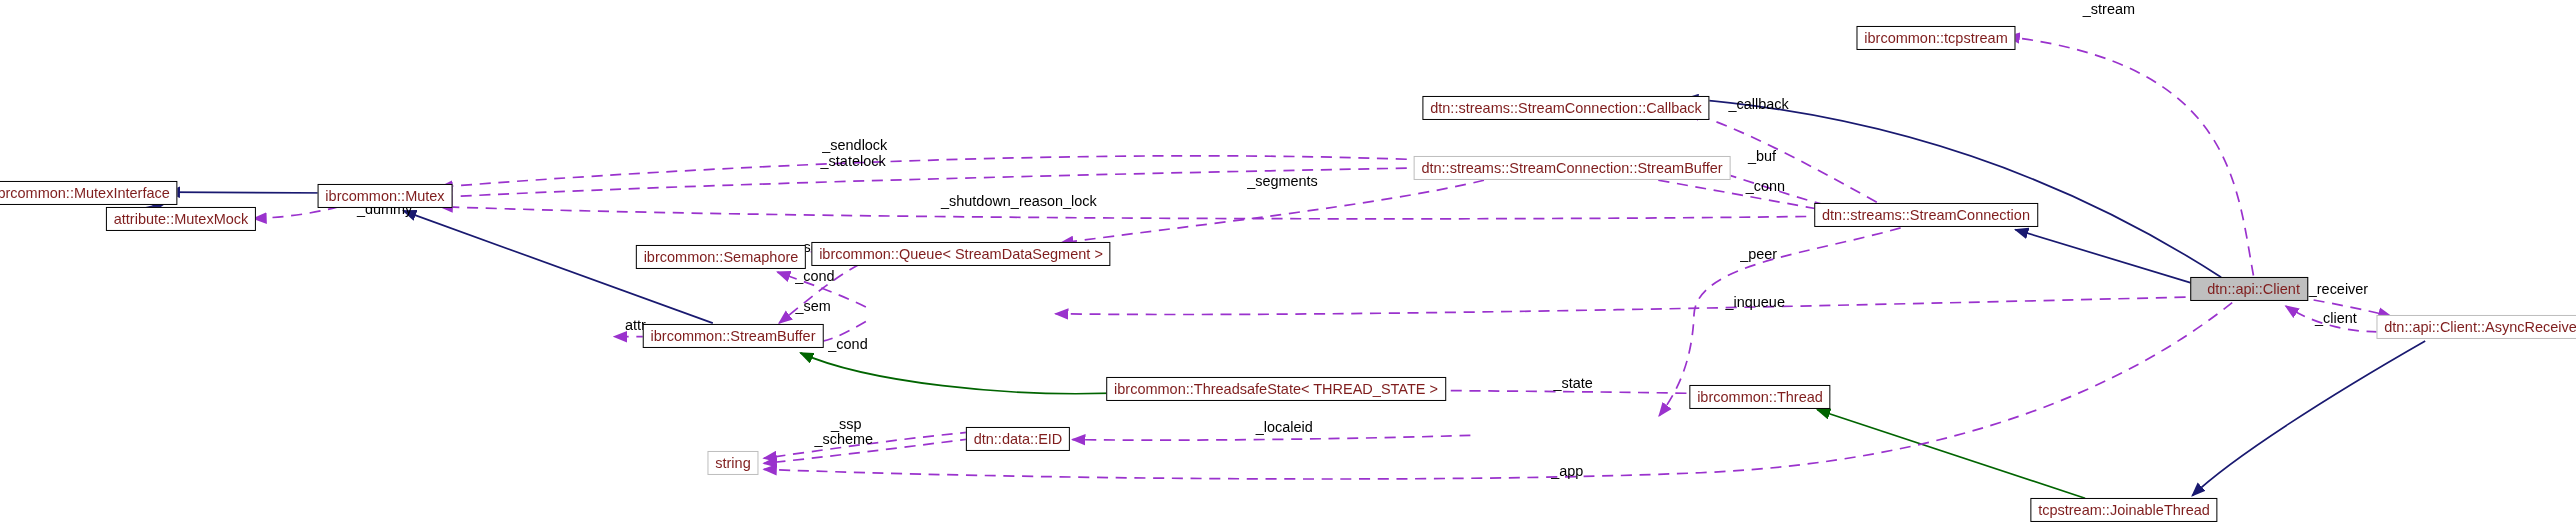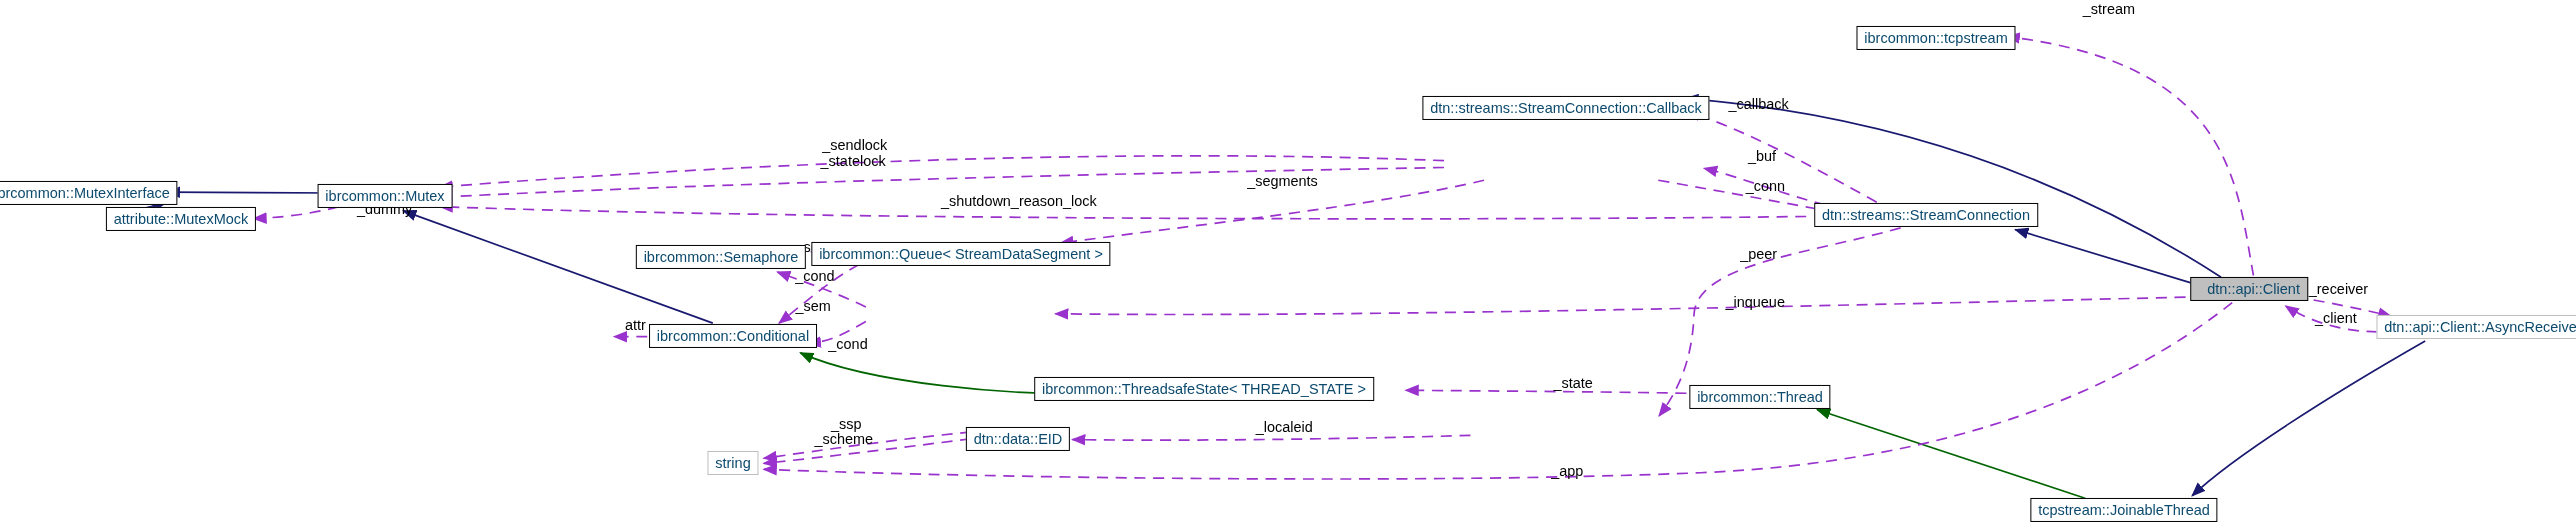--- a/index.html
+++ b/index.html
@@ -5,21 +5,21 @@
   html,body{margin:0;padding:0;background:#ffffff;}
   #graph{position:relative;width:2576px;height:528px;background:#ffffff;overflow:hidden;
          font-family:"Liberation Sans", sans-serif;}
   #edge-layer{position:absolute;left:0;top:0;width:2576px;height:528px;}
   .edge{fill:none;stroke-width:2px;}
   .e-inh{stroke:#191970;}
   .e-prot{stroke:#006400;}
   .e-use{stroke:#9a32cd;stroke-dasharray:13 9;}
   .elabel{font-size:17px;fill:#000000;text-anchor:middle;}
   .node{position:absolute;transform:translate(-50%,-50%);white-space:nowrap;
-        background:#ffffff;border:1.7px solid #000000;color:#0c4a6e;
+        background:#ffffff;border:1.7px solid #000000;color:#7f1d1d;
         font-size:14.5px;line-height:18.7px;padding:1.7px 6.8px;text-align:center;cursor:pointer;}
   .node.grey{border-color:#bdbdbd;}
   .node.current{background:#bfbfbf;border-width:1.7px;padding-left:16px;}
 </style>
 </head>
 <body>
 
 <div id="graph">
 
   <svg id="edge-layer" viewBox="0 0 3029 621">
@@ -92,26 +92,27 @@
     <text class="elabel" x="2480" y="16">_stream</text>
     <text class="elabel" x="2750" y="346">_receiver</text>
     <text class="elabel" x="2747" y="380">_client</text>
   </svg>
 
   <div class="node" style="left:82px;  top:193px">ibrcommon::MutexInterface</div>
   <div class="node" style="left:181px; top:219px">attribute::MutexMock</div>
   <div class="node" style="left:385px; top:196px">ibrcommon::Mutex</div>
   <div class="node" style="left:721px; top:257px">ibrcommon::Semaphore</div>
   <div class="node" style="left:961px;top:254px">ibrcommon::Queue&lt; StreamDataSegment &gt;</div>
-  <div class="node" style="left:733px; top:336px">ibrcommon::Conditional</div>
-  <div class="node" style="left:1204px;top:389px">ibrcommon::ThreadsafeState&lt; THREAD_STATE &gt;</div>
+  <div class="node" style="left:733px; top:336px">ibrcommon::StreamBuffer</div>
+  <div class="node" style="left:1276px;top:389px">ibrcommon::ThreadsafeState&lt; THREAD_STATE &gt;</div>
   <div class="node grey" style="left:733px; top:463px">string</div>
   <div class="node" style="left:1018px;top:439px">dtn::data::EID</div>
   <div class="node" style="left:1760px;top:397px">ibrcommon::Thread</div>
   <div class="node" style="left:1566px;top:108px">dtn::streams::StreamConnection::Callback</div>
+  <div class="node grey" style="left:1572px;top:168px">dtn::streams::StreamConnection::StreamBuffer</div>
   <div class="node" style="left:1926px;top:215px">dtn::streams::StreamConnection</div>
   <div class="node" style="left:1936px;top:38px">ibrcommon::tcpstream</div>
   <div class="node current" style="left:2249px;top:289px">dtn::api::Client</div>
   <div class="node grey" style="left:2483px;top:327px">dtn::api::Client::AsyncReceiver</div>
   <div class="node" style="left:2124px;top:510px">tcpstream::JoinableThread</div>
 
 </div>
 
 
 </body></html>

